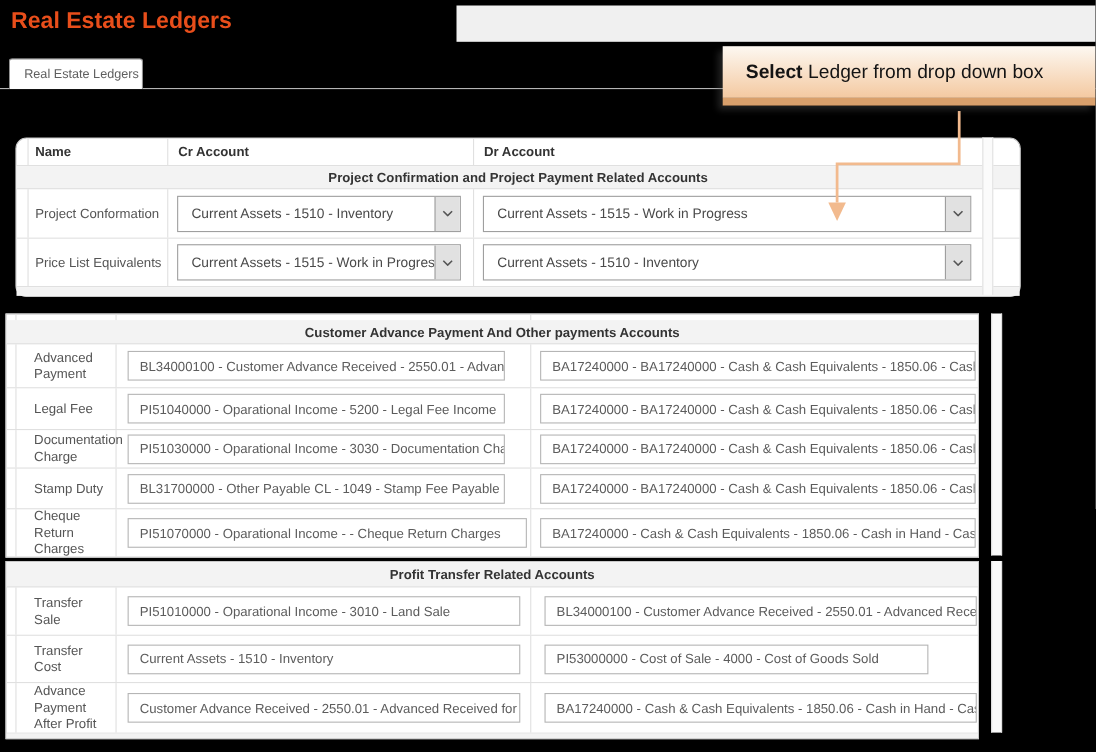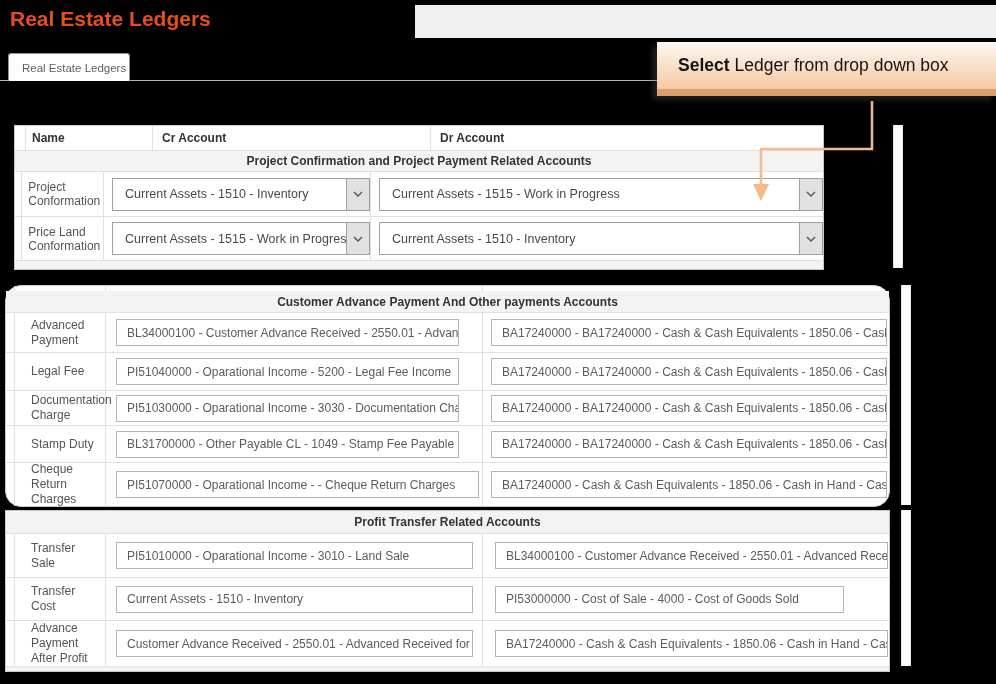--- a/index.html
+++ b/index.html
@@ -26,35 +26,35 @@
   
   .tbl { position:absolute; background:#fff; border:1px solid #c8c8c8; font-size:12px; color:#555; }
   .row { display:flex; border-bottom:1px solid #e0e0e0; align-items:center; }
   .row:last-child { border-bottom:none; }
   .cell-br { border-right:1px solid #e0e0e0; height:100%; }
   .section-row { background:#f3f3f3; border-bottom:1px solid #e0e0e0; 
                  font-weight:bold; color:#333; display:flex; align-items:center; justify-content:center; }
   .stub { background:#f3f3f3; }
 
   
-  .t1 { left:14px; top:125px; width:810px; }
+  .t1 { left:14px; top:125px; width:914px;border-radius:10px; }
   .t1 .gut { width:11px; align-self:stretch; }
   .t1 .name-col { width:127px; padding-left:6px; align-self:stretch; display:flex; align-items:center; }
   .t1 .cr-col { width:278px; align-self:stretch; display:flex; align-items:center; }
   .t1 .dr-col { flex:1; align-self:stretch; display:flex; align-items:center; }
   .t1 .hrow { font-weight:bold; color:#333; height:25px; }
 
   .select { position:relative; height:33px; background:#fff; border:1px solid #9f9f9f;
             display:flex; align-items:center; padding-left:12px; font-size:12.5px; color:#4a4a4a;
             white-space:nowrap; overflow:hidden; cursor:default; }
   .select .chev { position:absolute; right:0; top:0; bottom:0; width:23px; background:#e1e1e1;
                   border-left:1px solid #9f9f9f; display:flex; align-items:center; justify-content:center; }
 
   
-  .t2 { left:5px; top:285px; width:885px;border-radius:16px; }
+  .t2 { left:5px; top:285px; width:885px; }
   .t3 { left:5px; top:510px; width:885px; }
   .lb .gut { width:9px; align-self:stretch; border-right:1px solid #e0e0e0; }
   .lb .lbl { width:91px; padding:2px 4px 2px 16px; align-self:stretch; display:flex; align-items:center;
              line-height:15px; border-right:1px solid #e0e0e0; }
   .lb .crcell { width:377px; align-self:stretch; display:flex; align-items:center; border-right:1px solid #e0e0e0; }
   .lb .drcell { flex:1; align-self:stretch; display:flex; align-items:center; }
   .input { height:27px; background:#fff; border:1px solid #b5b5b5; display:flex; align-items:center;
            padding-left:10px; font-size:12px; color:#5c5c5c; white-space:nowrap; overflow:hidden; }
   .lb .crcell .input { margin-left:10px; }
   .lb .drcell .input { margin-left:8px; }
@@ -118,21 +118,21 @@
             <svg width="10" height="6">
                 <path d="M1,1 L5,5 L9,1" stroke="#555" stroke-width="1.4" fill="none"></path>
               </svg>
           </span>
         </div>
       </div>
     </div>
 
     <div class="row" style="height:44px">
       <div class="gut cell-br"></div>
-      <div class="name-col cell-br">Price Land Conformation</div>
+      <div class="name-col cell-br">Price List Equivalents</div>
       <div class="cr-col cell-br">
         <div class="select" style="width:258px;margin-left:8px">
           <span>Current Assets - 1515 - Work in Progress</span>
           <span class="chev">
             <svg width="10" height="6">
                 <path d="M1,1 L5,5 L9,1" stroke="#555" stroke-width="1.4" fill="none"></path>
               </svg>
           </span>
         </div>
       </div>

